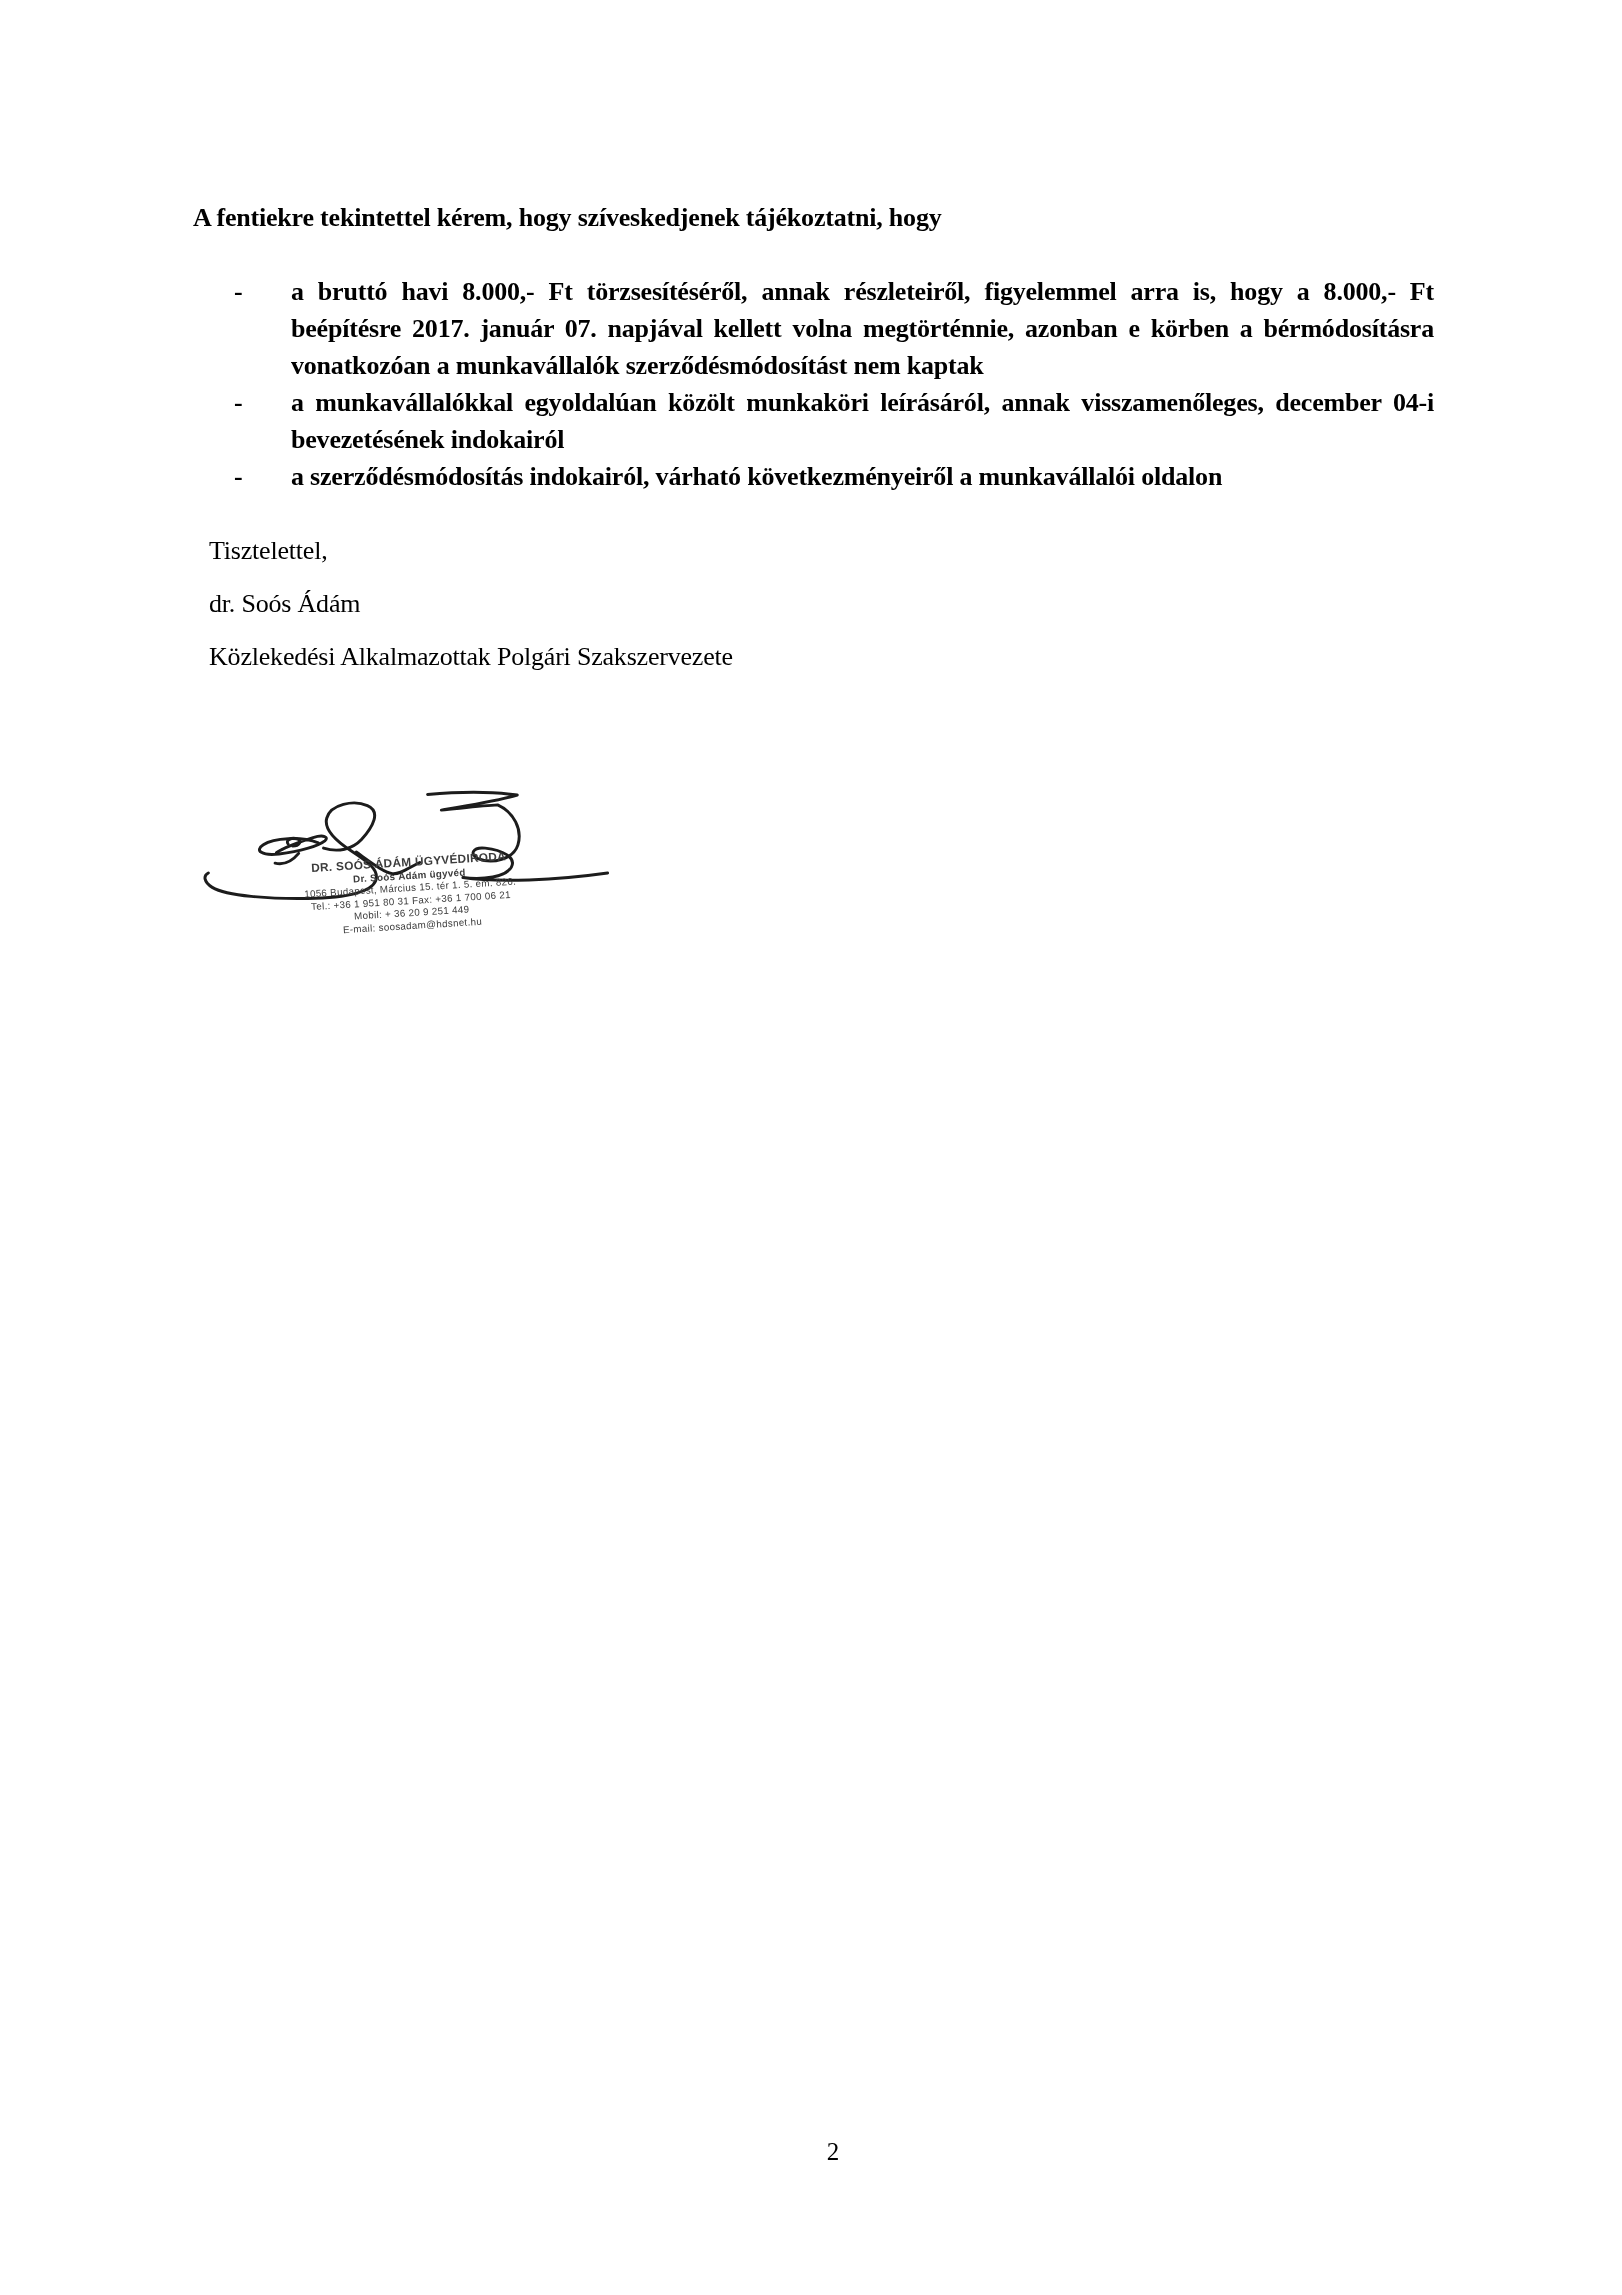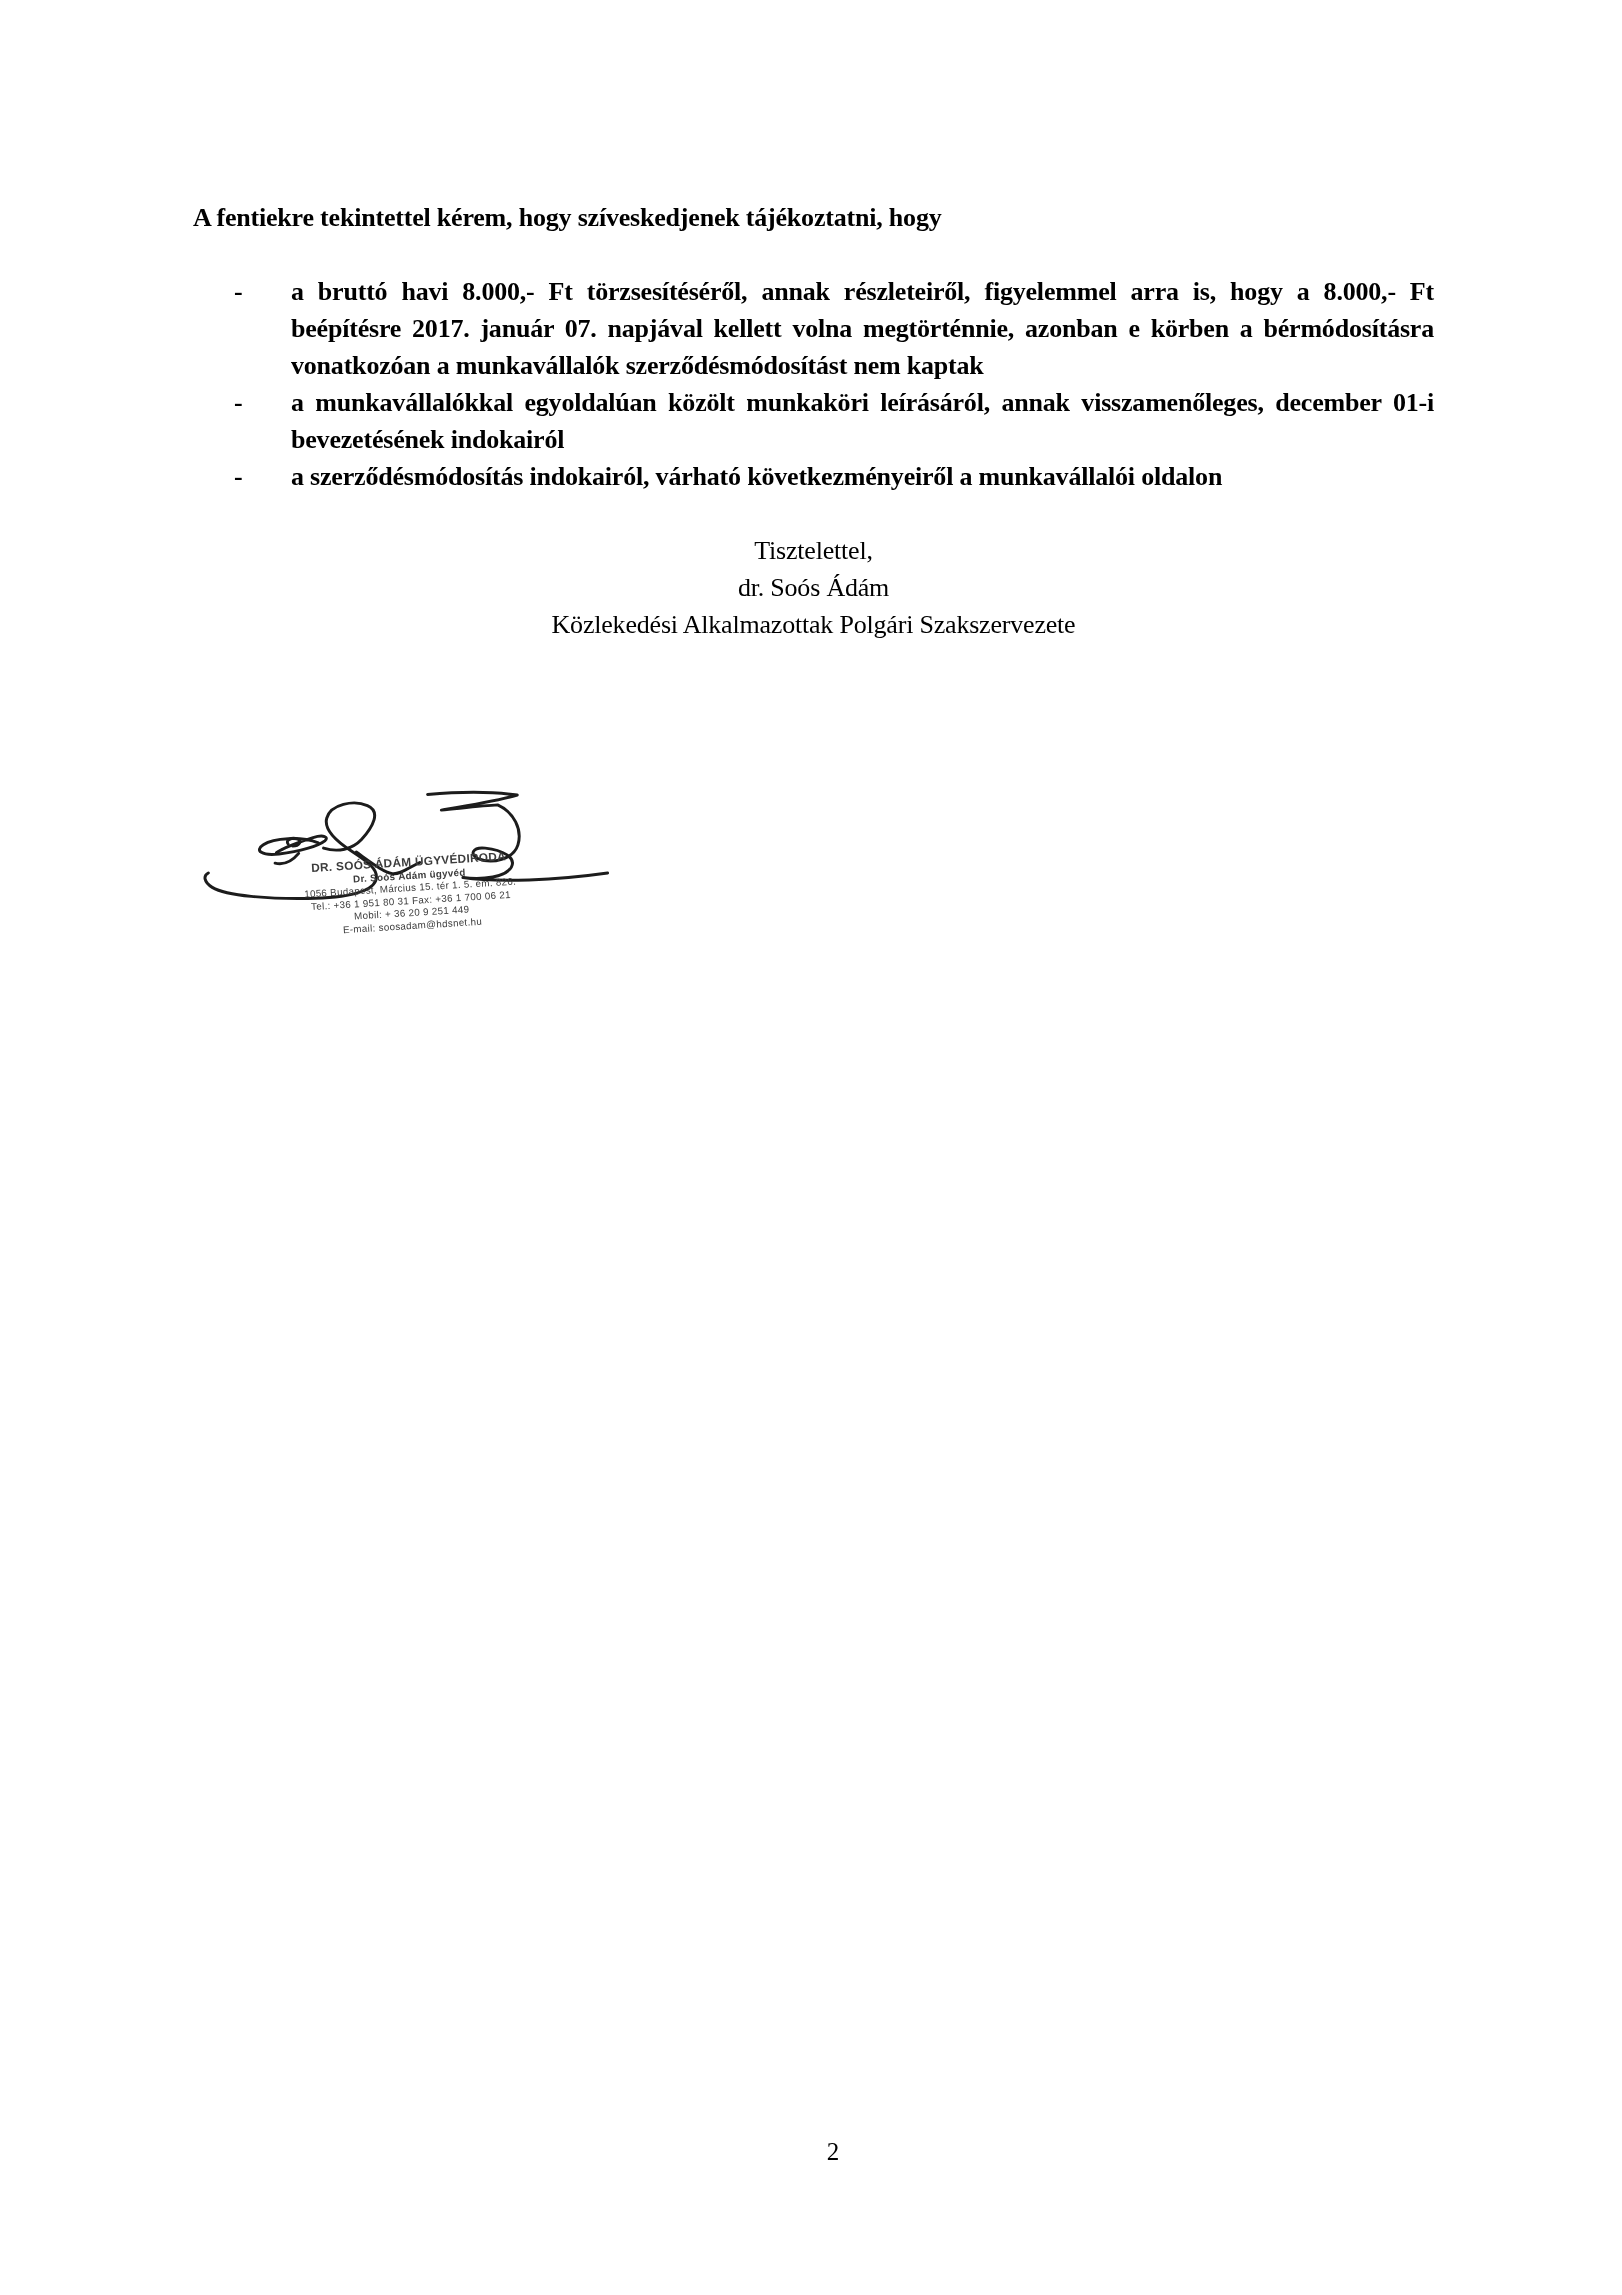--- a/index.html
+++ b/index.html
@@ -37,21 +37,21 @@
   .bullet-marker {
     flex: 0 0 98px;
     box-sizing: border-box;
     padding-left: 41px;
   }
   .bullet-text {
     flex: 1;
     text-align: justify;
   }
   .dateline { margin-bottom: 37px !important; }
-  .sig-block p { margin: 0; text-align: center; }
+  .sig-block p { margin: 16px; }
 
   
   .signature {
     position: absolute;
     left: 190px;
     top: 753px;
     width: 432px;
     height: 164px;
     color: #1c1c1c;
   }
@@ -101,21 +101,21 @@
 
     <p class="intro">A fentiekre tekintettel kérem, hogy szíveskedjenek tájékoztatni, hogy</p>
 
     <ul class="bullets">
       <li>
         <span class="bullet-marker">-</span>
         <span class="bullet-text">a bruttó havi 8.000,- Ft törzsesítéséről, annak részleteiről, figyelemmel arra is, hogy a 8.000,- Ft beépítésre 2017. január 07. napjával kellett volna megtörténnie, azonban e körben a bérmódosításra vonatkozóan a munkavállalók szerződésmódosítást nem kaptak</span>
       </li>
       <li>
         <span class="bullet-marker">-</span>
-        <span class="bullet-text">a munkavállalókkal egyoldalúan közölt munkaköri leírásáról, annak visszamenőleges, december 01-i bevezetésének indokairól</span>
+        <span class="bullet-text">a munkavállalókkal egyoldalúan közölt munkaköri leírásáról, annak visszamenőleges, december 04-i bevezetésének indokairól</span>
       </li>
       <li>
         <span class="bullet-marker">-</span>
         <span class="bullet-text">a szerződésmódosítás indokairól, várható következményeiről a munkavállalói oldalon</span>
       </li>
     </ul>
 
 
     <div class="sig-block">
       <p>Tisztelettel,</p>

